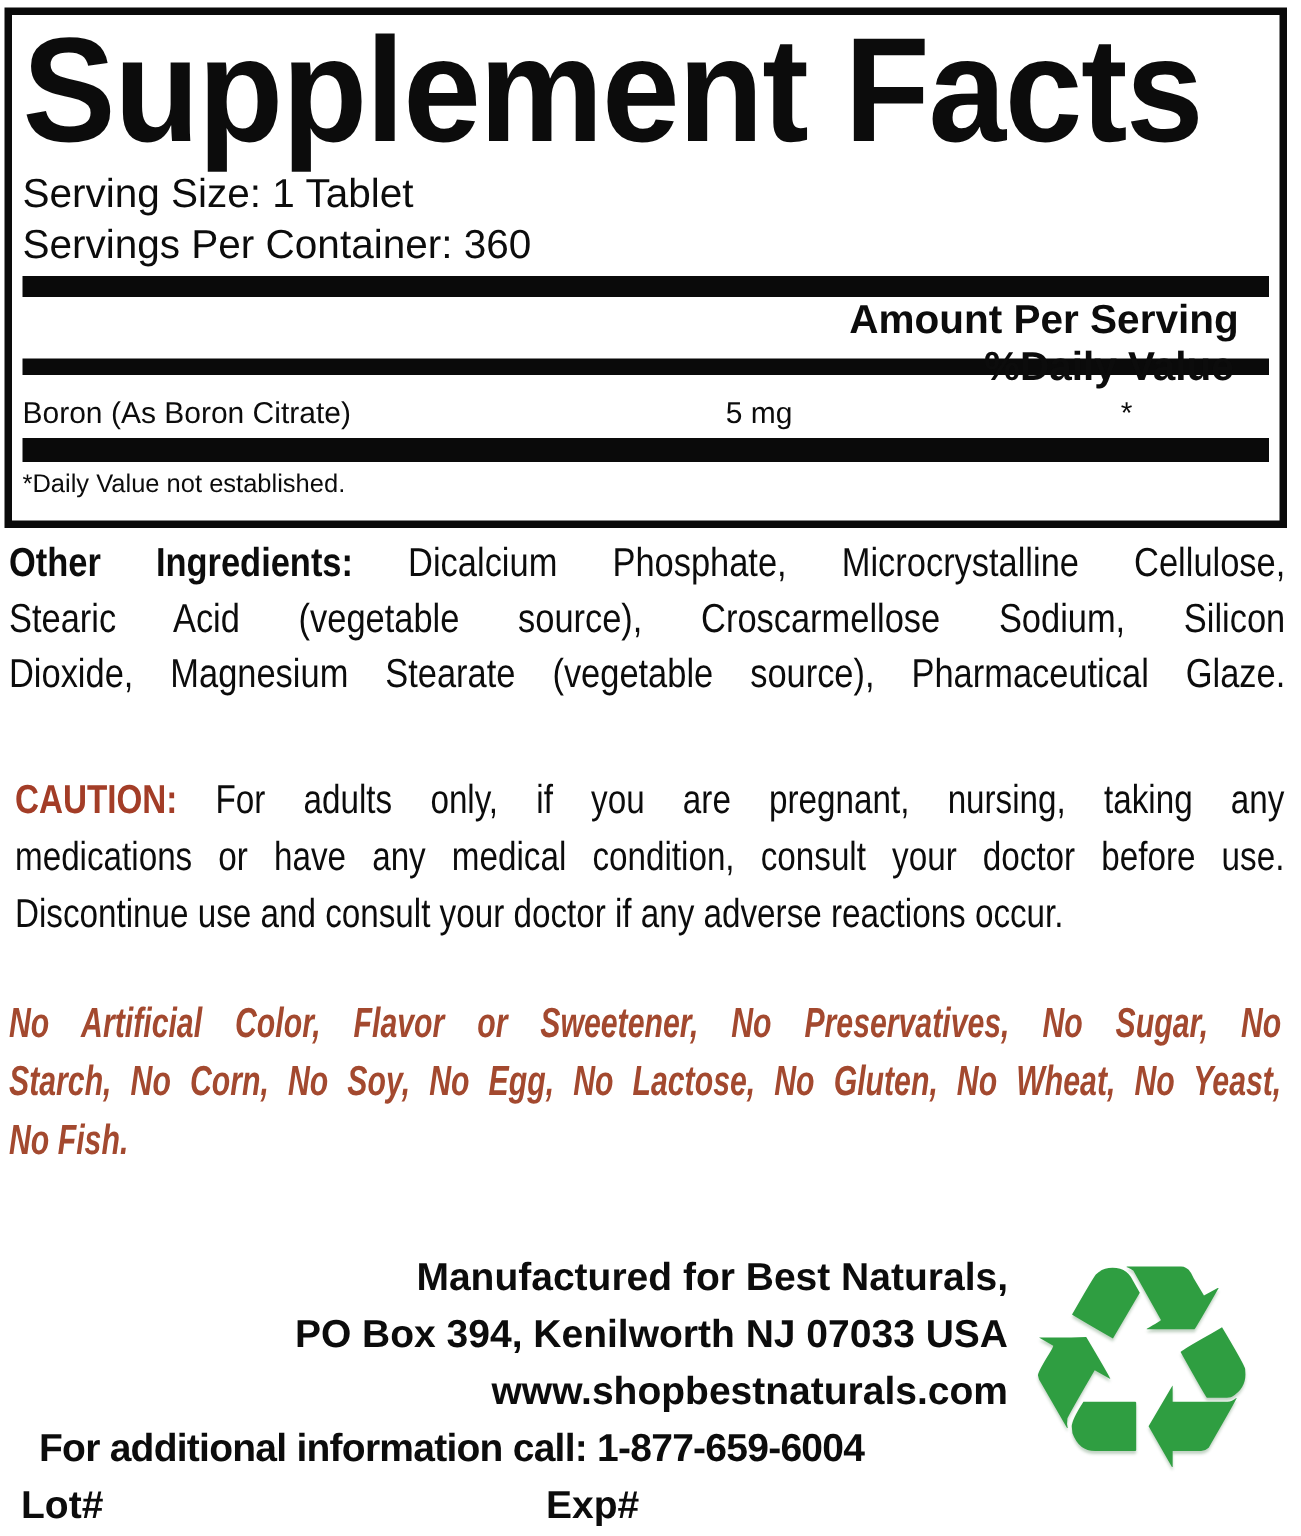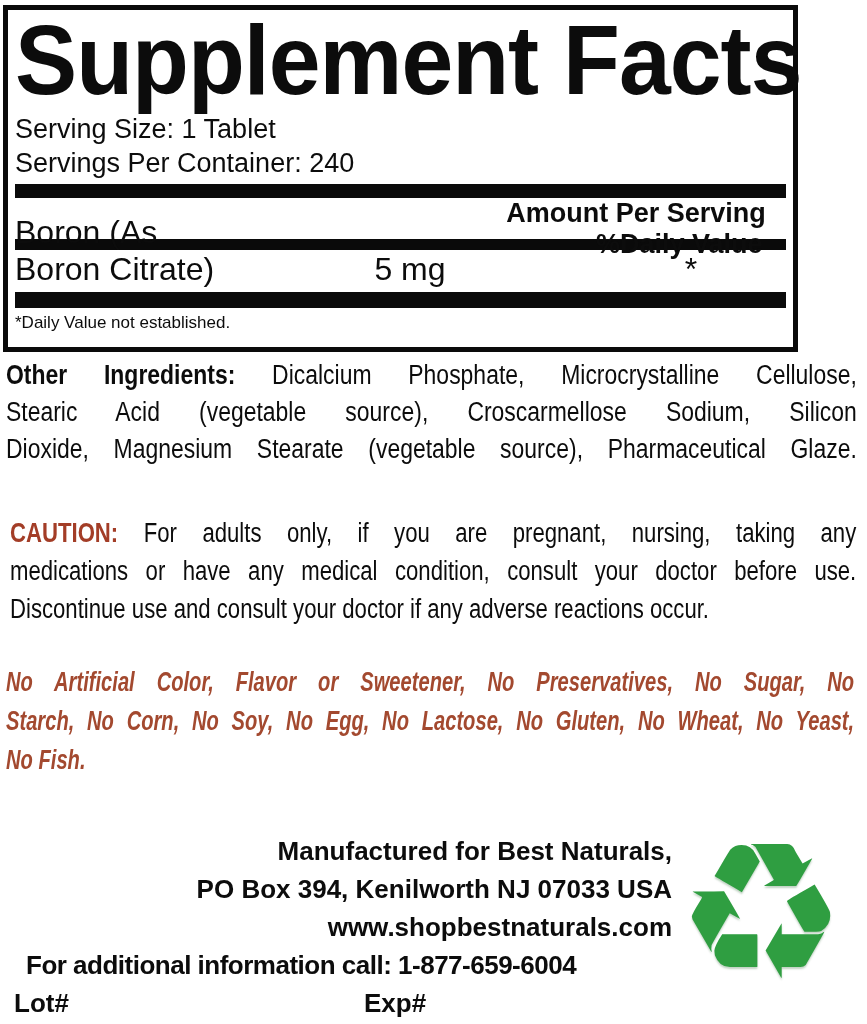--- a/index.html
+++ b/index.html
@@ -3,41 +3,41 @@
 <meta charset="utf-8">
 <style>
   html,body{margin:0;padding:0;background:#ffffff;}
   .page{
     position:relative;width:867px;height:1024px;overflow:hidden;
     background:#ffffff;color:#0c0c0c;
     font-family:"Liberation Sans", sans-serif;
   }
   
   .facts-box{
-    position:absolute;left:3px;top:5px;width:795px;height:347px;
+    position:absolute;left:3px;top:5px;width:855px;height:347px;
     border:5px solid #0a0a0a;box-sizing:border-box;
     padding:2px 7px 0 7px;background:#fff;
   }
   .title-row{height:95px;white-space:nowrap;}
   .facts-title{
     display:inline-block;font-size:99px;font-weight:bold;line-height:95px;
     letter-spacing:-1px;transform:scaleX(0.94);transform-origin:0 0;white-space:nowrap;
   }
   .serve{font-size:27px;line-height:34px;}
   .serve.first{margin-top:5px;}
   .bar{background:#0a0a0a;}
   .bar-thick{height:14px;margin-top:4px;}
   .bar-mid{height:11px;}
   .bar-thick2{height:16px;}
   .cols{display:flex;align-items:flex-end;}
   .facts-header{height:38px;padding-bottom:3px;font-weight:bold;font-size:27px;flex-direction:column;}
   .col-name{flex:1;text-align:left;}
   .col-amount{width:300px;text-align:center;}
   .col-dv{width:190px;text-align:left;}
-  .nrow{height:38px;font-size:32px;padding-bottom:4px;gap:36px;}
+  .nrow{height:38px;font-size:20px;padding-bottom:4px;}
   .nrow .col-dv{text-align:center;}
   .footnote{font-size:17px;margin-top:5px;}
 
   
   .para{position:absolute;transform-origin:0 0;color:#0c0c0c;}
   .jline{text-align:left;}
   .just{text-align:justify;text-align-last:justify;}
   .b{font-weight:bold;}
   .oi{left:6px;top:357px;width:1001px;transform:scaleX(0.85);font-size:27px;line-height:37px;}
   .caution{left:10px;top:514px;width:1032px;transform:scaleX(0.82);font-size:27px;line-height:38px;}
@@ -68,21 +68,21 @@
 </head>
 <body>
 
 <div class="page">
 
   <section class="facts-box">
     <div class="title-row">
       <span class="facts-title">Supplement Facts</span>
     </div>
     <div class="serve first">Serving Size: 1 Tablet</div>
-    <div class="serve">Servings Per Container: 240</div>
+    <div class="serve">Servings Per Container: 360</div>
 
     <div class="bar bar-thick"></div>
 
     <div class="cols facts-header">
       <div class="col-name"></div>
       <div class="col-amount">Amount Per Serving</div>
       <div class="col-dv">%Daily Value</div>
     </div>
 
     <div class="bar bar-mid"></div>

